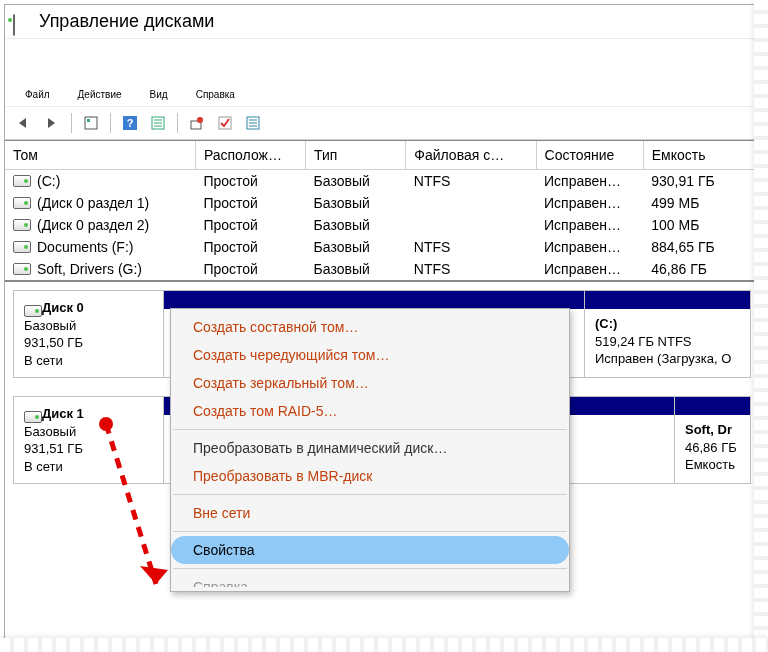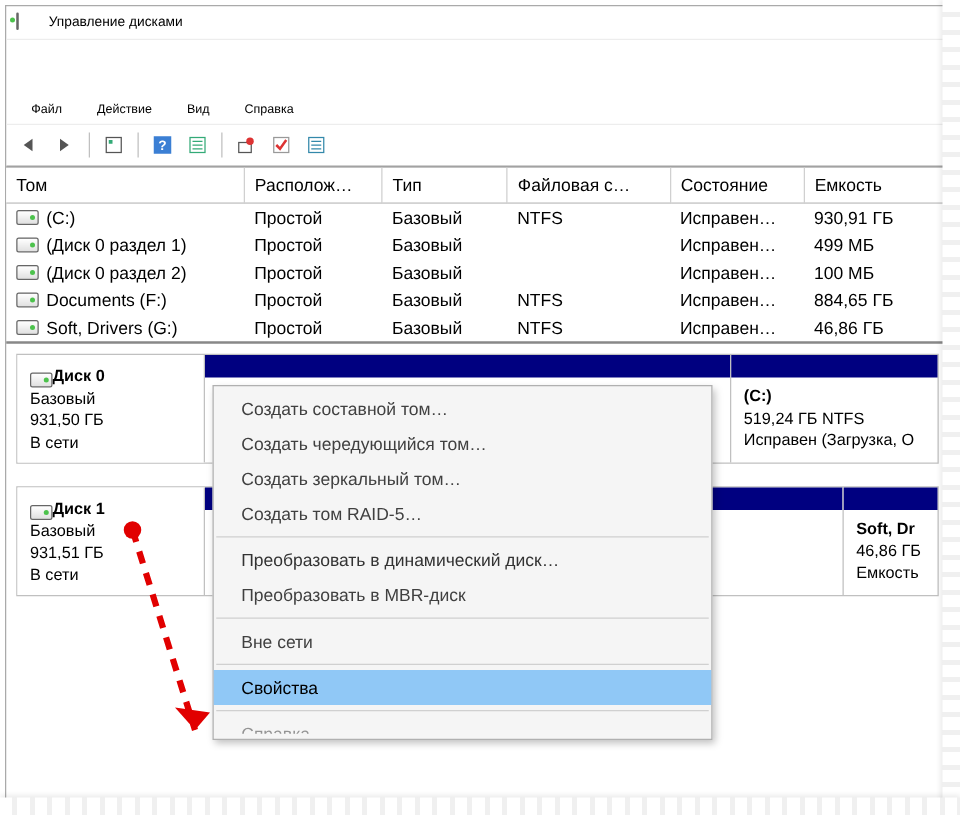--- a/index.html
+++ b/index.html
@@ -20,21 +20,21 @@
     margin: 4px;
     background: #fff;
     height: 640px;
     display: flex;
     flex-direction: column;
   }
   .titlebar {
     display: flex;
     align-items: center;
     padding: 6px 8px;
-    font-size: 11px;
+    font-size: 18px;
   }
   .titlebar .icon {
     width: 18px; height: 14px;
     margin-right: 8px;
   }
   .menubar {
     display: flex;
     padding: 2px 6px;
     border-top: 1px solid #ededed;
     border-bottom: 1px solid #ededed;
@@ -156,22 +156,22 @@
     box-shadow: 2px 3px 6px rgba(0,0,0,0.25);
     padding: 4px 0;
     font-size: 14px;
     z-index: 50;
   }
   .ctx-item {
     padding: 6px 22px;
     color: #333;
     white-space: nowrap;
   }
-  .ctx-item.disabled { color: #404040; }
-  .ctx-item.hover { background: #90c8f6; color:#000; }
+  .ctx-item.disabled { color: #c2410c; }
+  .ctx-item.hover { background: #90c8f6; color:#000;border-radius:14px; }
   .ctx-sep { height:1px; background:#d0d0d0; margin:4px 2px; }
 
   
   .anno {
     position: absolute;
     left: 96px; top: 414px;
     width: 100px; height: 200px;
     pointer-events: none;
     z-index: 60;
   }

